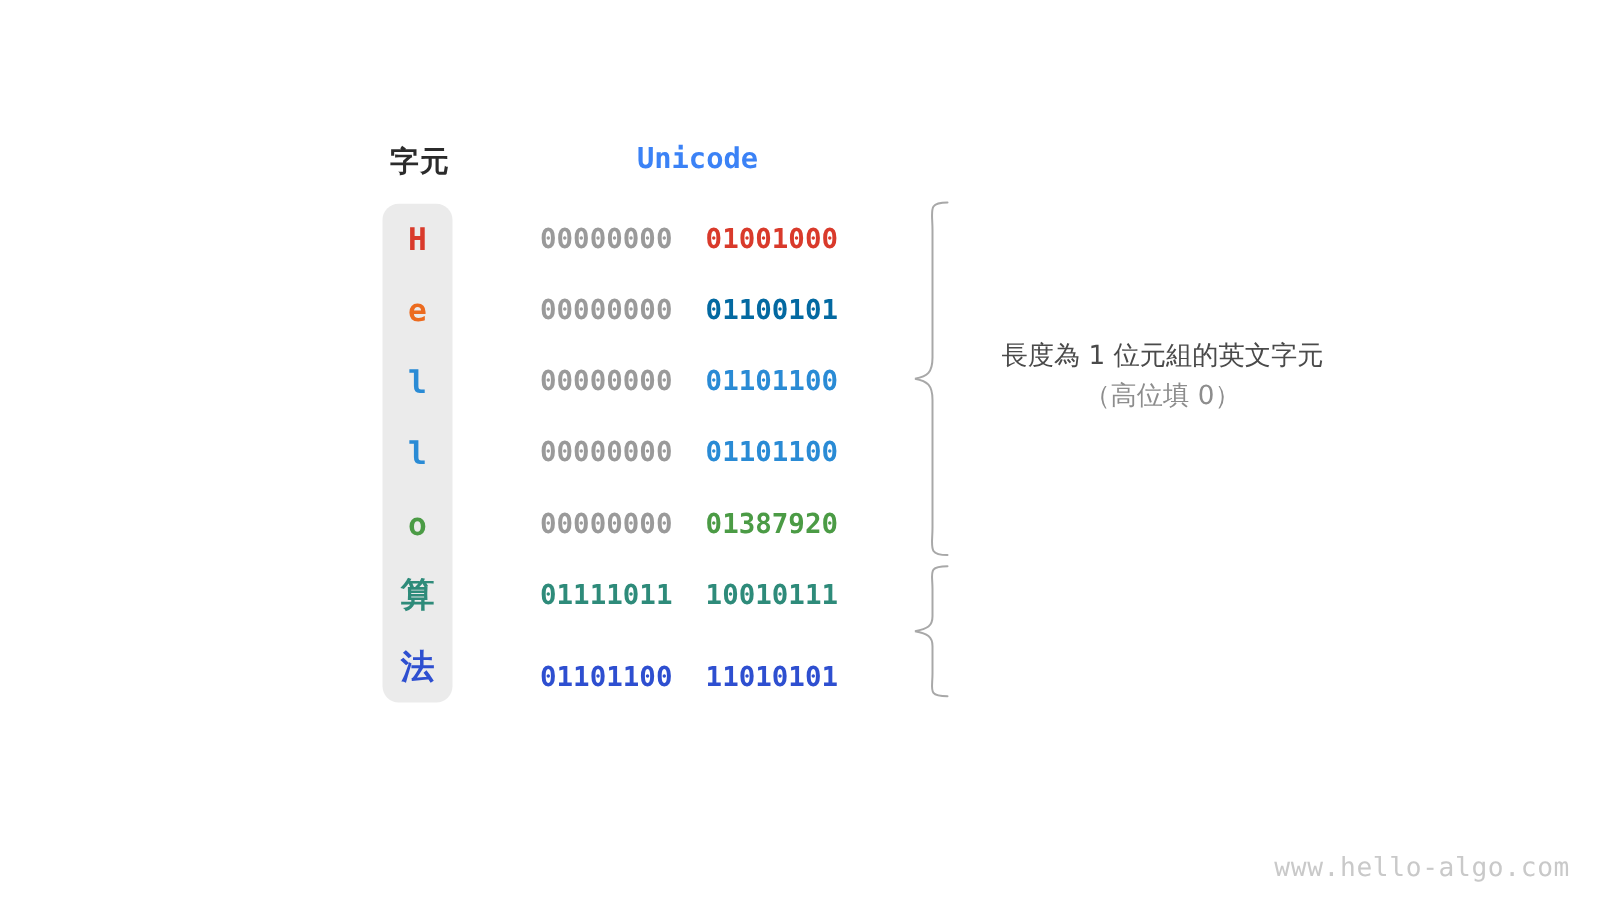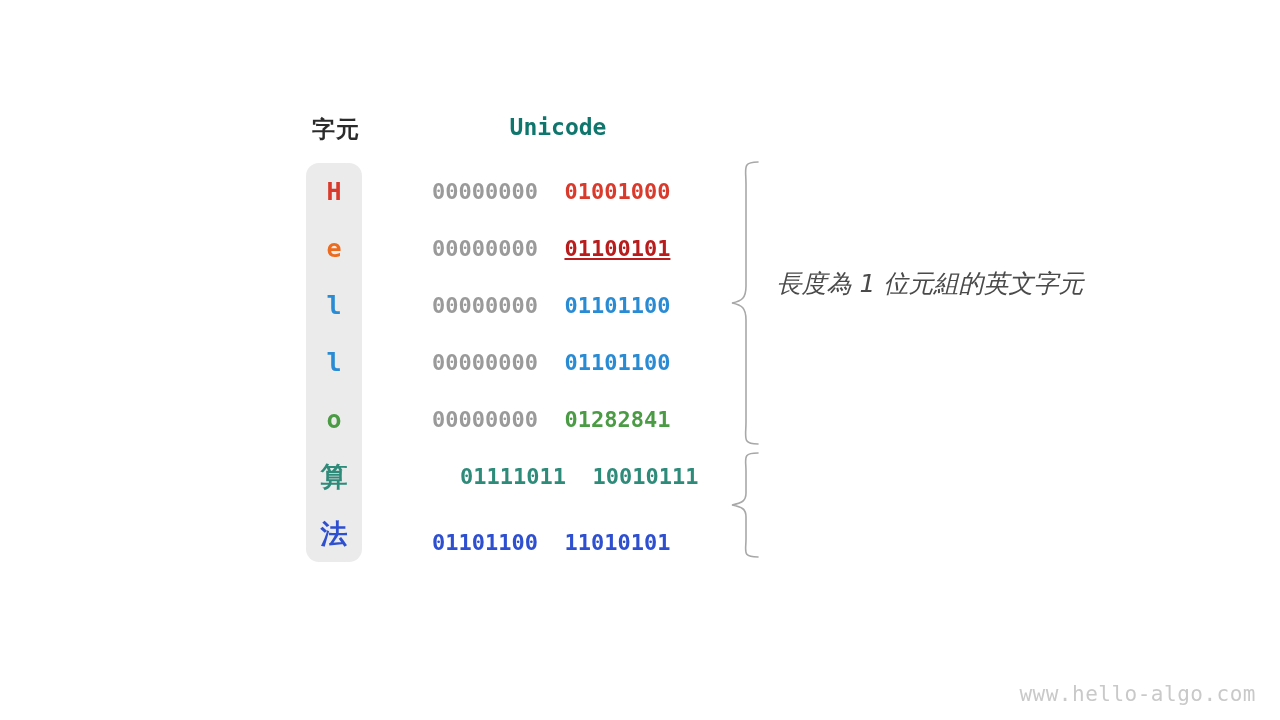--- a/index.html
+++ b/index.html
@@ -37,21 +37,21 @@
     letter-spacing: 1px;
   }
   .header-unicode {
     position: absolute;
     left: 432px;
     top: 114px;
     width: 252px;
     text-align: center;
     font-size: 23px;
     font-weight: bold;
-    color: #0f766e;
+    color: #3b82f6;
     font-family: "DejaVu Sans Mono", "Liberation Mono", monospace;
   }
 
   
   .char-panel {
     position: absolute;
     left: 306px;
     top: 163px;
     width: 56px;
     height: 399px;
@@ -92,25 +92,24 @@
     position: absolute;
   }
 
   
   .anno {
     position: absolute;
     text-align: center;
     font-family: "DejaVu Sans", "Liberation Sans", sans-serif;
   }
   .anno-line1 {
-    font-size: 25px;
+    font-size: 21px;
     color: #4a4a4a;
     white-space: pre;
     line-height: 32px;
-    font-style: italic;
   }
   .anno-line2 {
     font-size: 21px;
     color: #8d8d8d;
     white-space: pre;
     line-height: 32px;
   }
 
   
   .watermark {
@@ -130,41 +129,42 @@
 
   <div class="header-char">字元</div>
   <div class="header-unicode">Unicode</div>
 
   <div class="char-panel"></div>
 
   <div id="rows-container">
       <div class="row-char" style="top: 163px; color: rgb(217, 58, 43);">H</div>
       <div class="row-bits" style="top: 163px;"><span class="bits-high">00000000</span><span>  </span><span style="color: rgb(217, 58, 43); text-align: right;">01001000</span></div>
       <div class="row-char" style="top: 220px; color: rgb(236, 107, 31);">e</div>
-      <div class="row-bits" style="top: 220px;"><span class="bits-high">00000000</span><span>  </span><span style="color: #b91c1c; text-decoration: underline;">01100101</span></div>
+      <div class="row-bits" style="top: 220px;"><span class="bits-high">00000000</span><span>  </span><span style="color: #0369a1;">01100101</span></div>
       <div class="row-char" style="top: 277px; color: rgb(42, 139, 213);">l</div>
       <div class="row-bits" style="top: 277px;"><span class="bits-high">00000000</span><span>  </span><span style="color: rgb(42, 139, 213);">01101100</span></div>
       <div class="row-char" style="top: 334px; color: rgb(42, 139, 213);">l</div>
       <div class="row-bits" style="top: 334px;"><span class="bits-high">00000000</span><span>  </span><span style="color: rgb(42, 139, 213);">01101100</span></div>
       <div class="row-char" style="top: 391px; color: rgb(75, 155, 69);">o</div>
-      <div class="row-bits" style="top: 391px;"><span class="bits-high">00000000</span><span>  </span><span style="color: rgb(75, 155, 69);">01282841</span></div>
+      <div class="row-bits" style="top: 391px;"><span class="bits-high">00000000</span><span>  </span><span style="color: rgb(75, 155, 69);">01387920</span></div>
       <div class="row-char cjk" style="top: 448px; color: rgb(46, 139, 122);">算</div>
-      <div class="row-bits" style="top: 448px;"><span class="" style="color: rgb(46, 139, 122); margin-left: 28px;">01111011</span><span>  </span><span style="color: rgb(46, 139, 122); text-align: center;">10010111</span></div>
+      <div class="row-bits" style="top: 448px;"><span class="" style="color: rgb(46, 139, 122);">01111011</span><span>  </span><span style="color: rgb(46, 139, 122); text-align: center;">10010111</span></div>
       <div class="row-char cjk" style="top: 505px; color: rgb(46, 79, 208);">法</div>
       <div class="row-bits" style="top: 514px;"><span class="" style="color: rgb(46, 79, 208);">01101100</span><span>  </span><span style="color: rgb(46, 79, 208);">11010101</span></div>
     </div>
 
   <svg class="brace" style="left:718px; top:158px;" width="46" height="290" viewBox="0 0 46 290">
     <path d="M 40 4 C 24 4, 28 10, 28 26 L 28 128 C 28 140, 24 143, 14 145 C 24 147, 28 150, 28 162 L 28 264 C 28 280, 24 286, 40 286" fill="none" stroke="#a8a8a8" stroke-width="1.6" stroke-linecap="round"></path>
   </svg>
 
   <svg class="brace" style="left:718px; top:449px;" width="46" height="113" viewBox="0 0 46 113">
     <path d="M 40 4 C 24 4, 28 9, 28 22 L 28 44 C 28 52, 24 54, 14 56 C 24 58, 28 60, 28 68 L 28 90 C 28 103, 24 108, 40 108" fill="none" stroke="#a8a8a8" stroke-width="1.6" stroke-linecap="round"></path>
   </svg>
 
   <div class="anno" style="left:770px; top:268px; width:320px;">
     <div class="anno-line1">長度為 1 位元組的英文字元</div>
+    <div class="anno-line2">（高位填 0）</div>
   </div>
 
 
   <div class="watermark">www.hello-algo.com</div>
 
 </div>
 
 </body></html>

